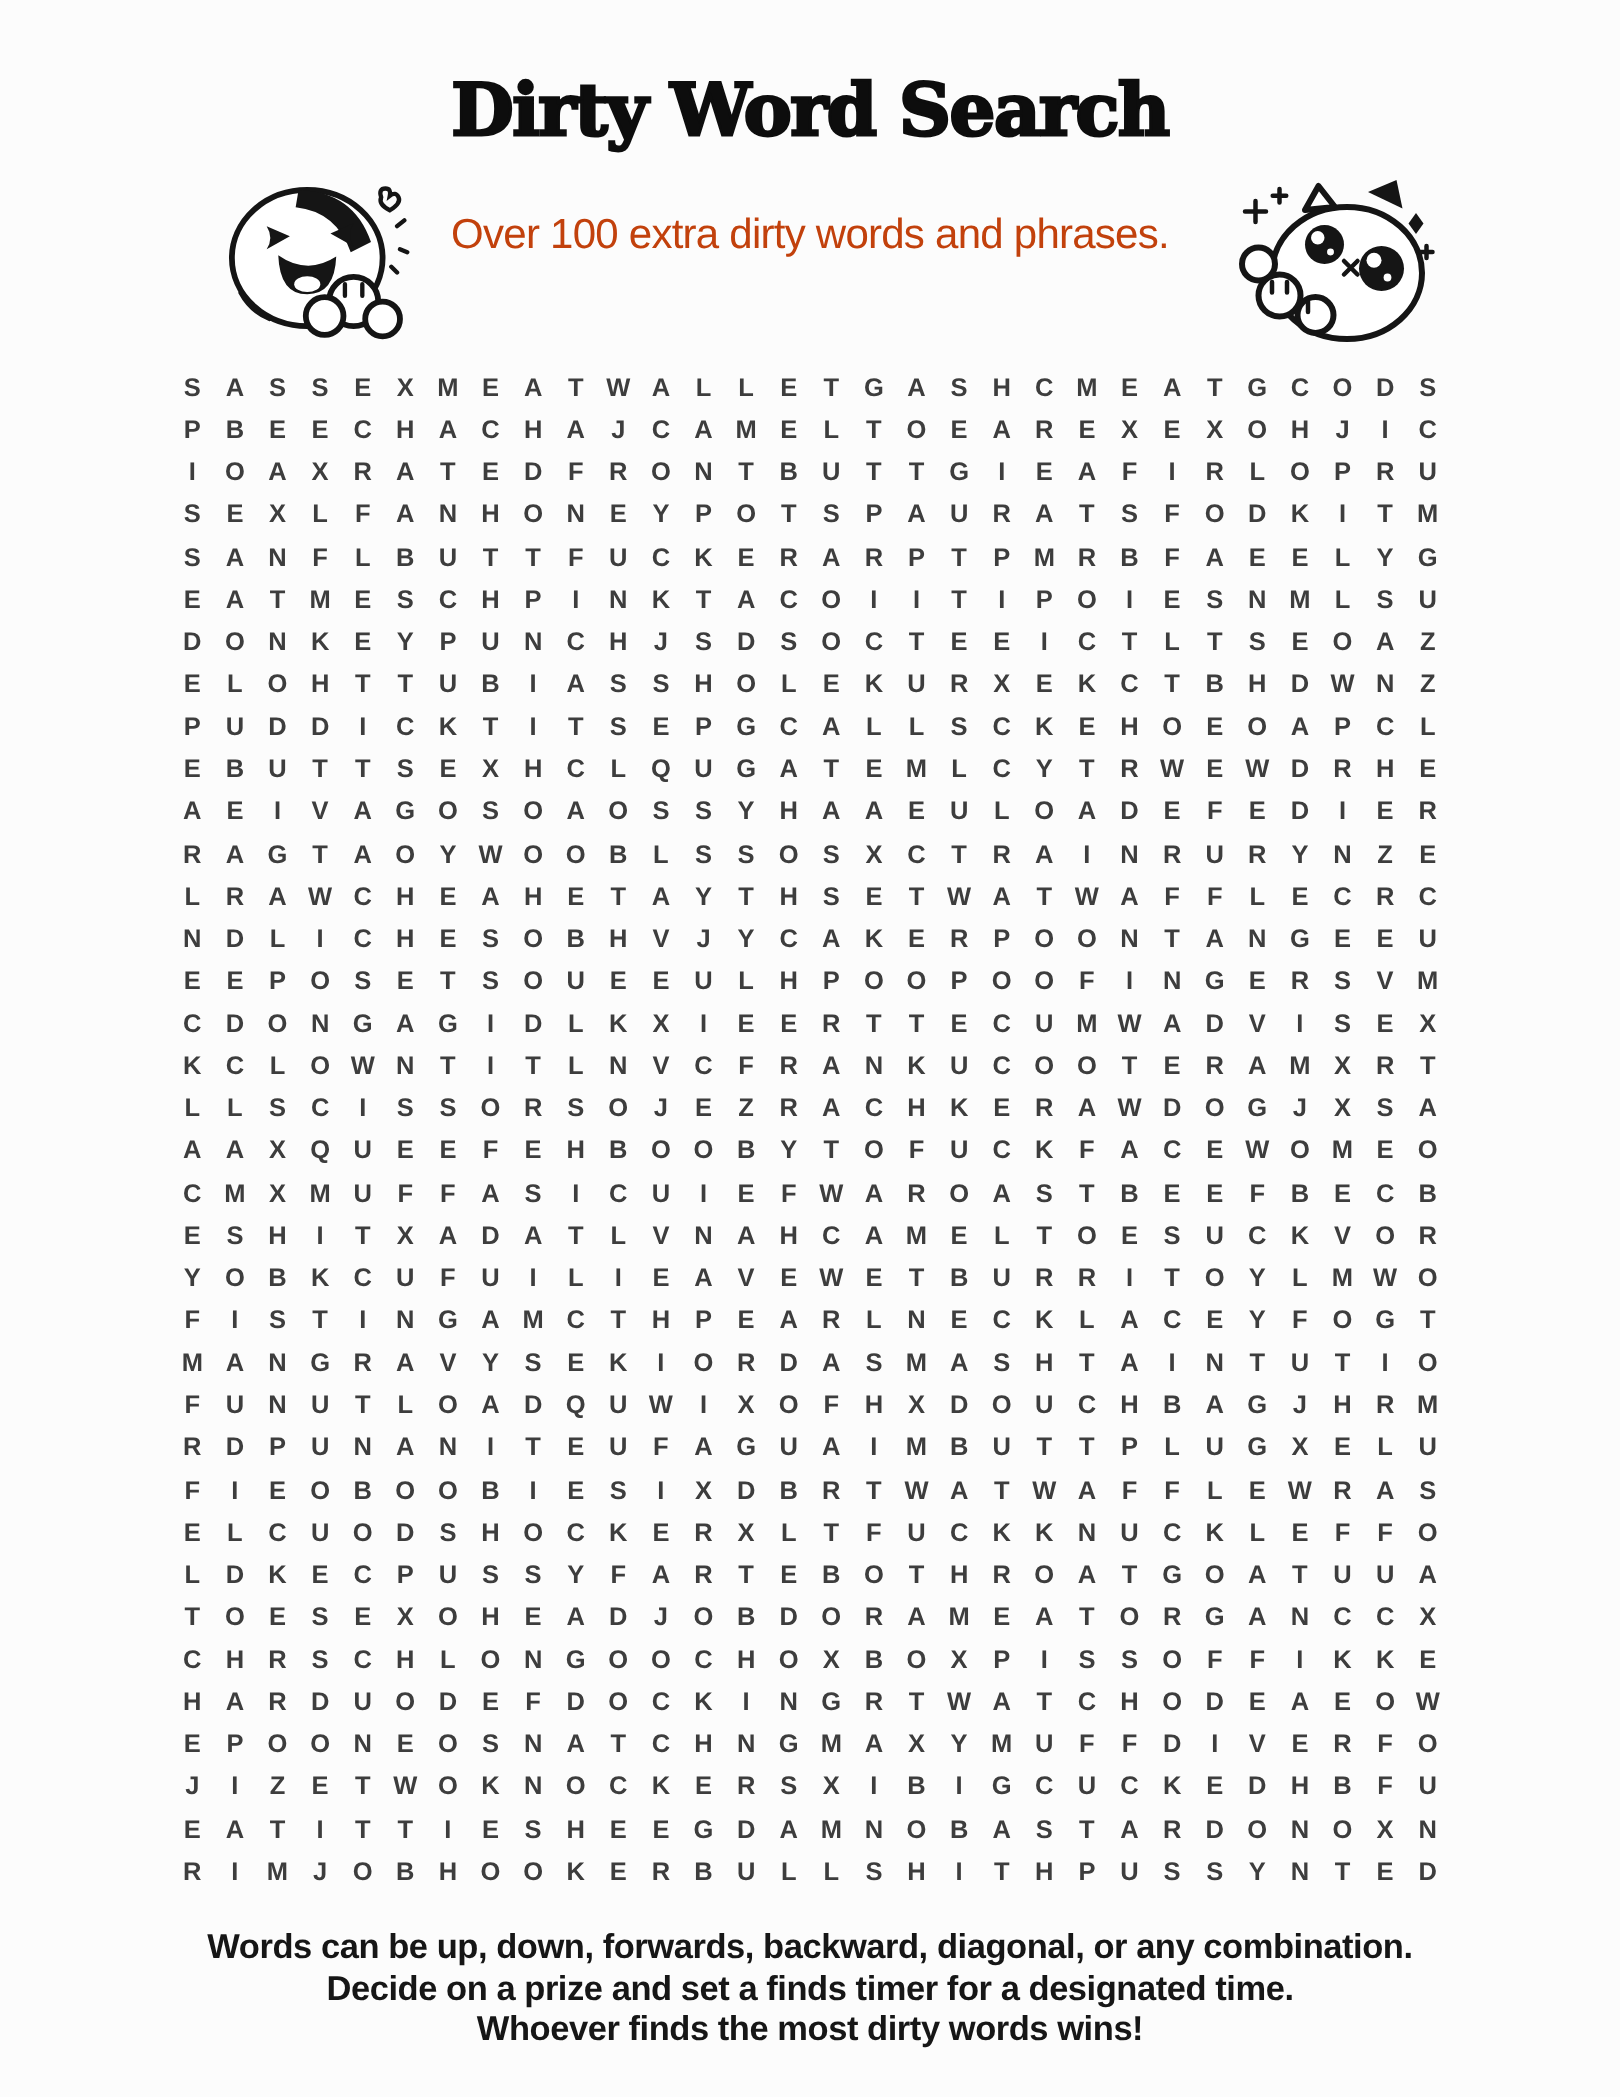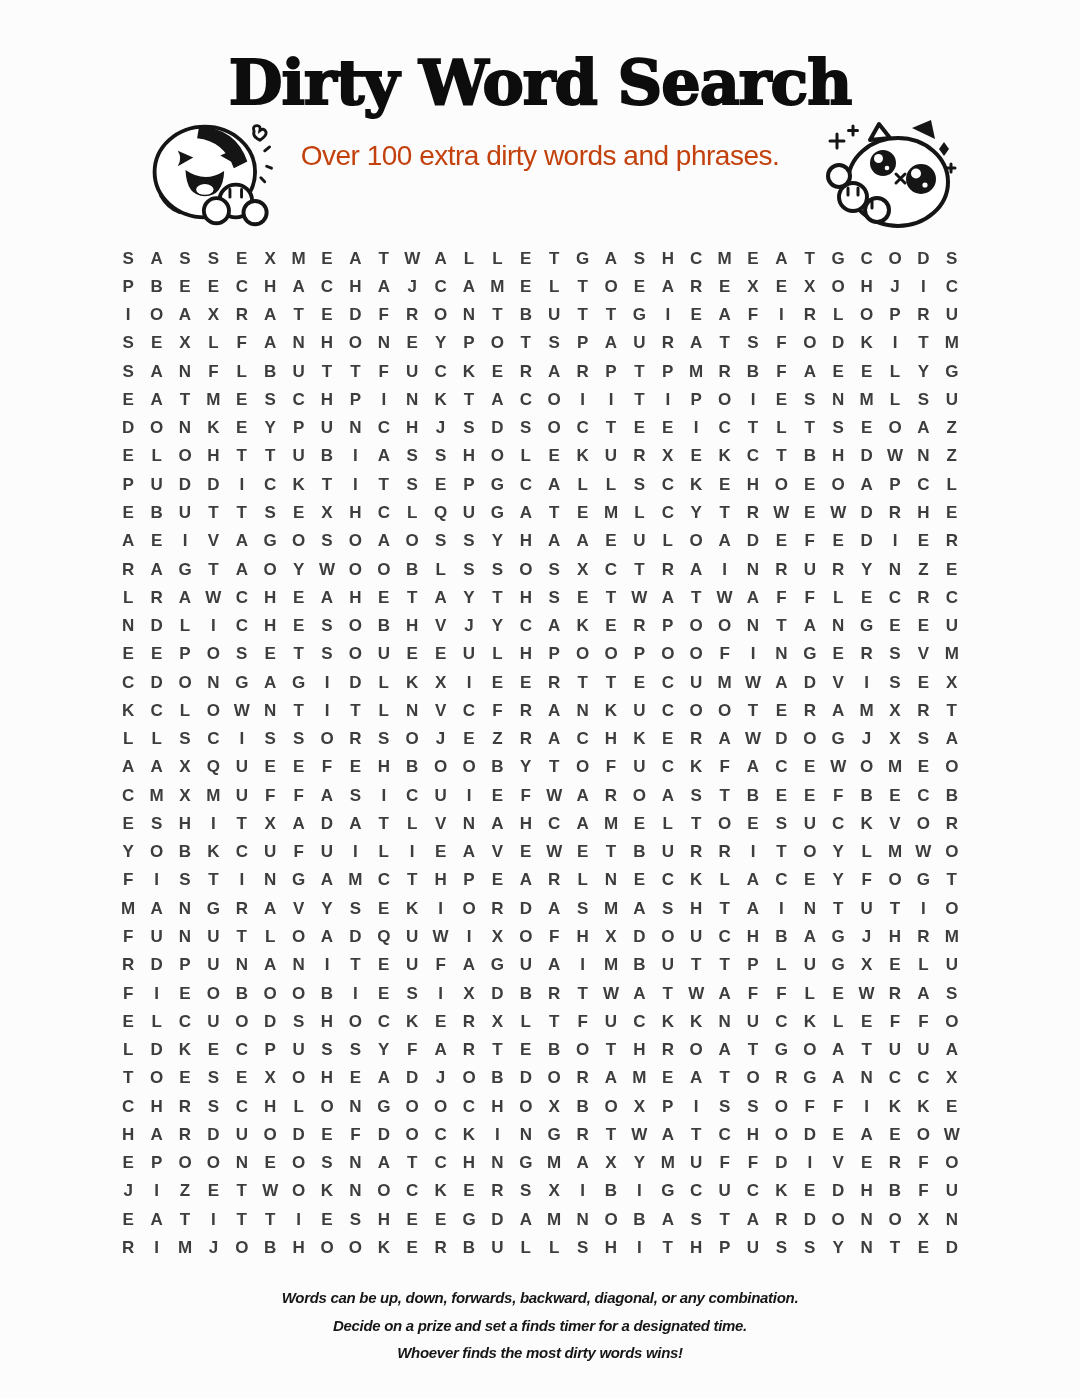--- a/index.html
+++ b/index.html
@@ -13,21 +13,21 @@
     font-family:"Liberation Sans", sans-serif;
     overflow:hidden;
   }
   
   .title{
     position:absolute;
     top:46px; left:0; width:100%;
     text-align:center;
     font-family:"DejaVu Serif", serif;
     font-weight:900;
-    font-size:62px;
+    font-size:48px;
     letter-spacing:-1px;
     color:#0d0d0d;
     -webkit-text-stroke:2px #0d0d0d;
   }
   .subtitle{
     position:absolute;
     top:140px; left:0; width:100%;
     text-align:center;
     font-size:28px;
     font-weight:400;
@@ -55,26 +55,25 @@
     font-size:17px;
     font-weight:700;
     color:#3d3d3d;
     line-height:1;
   }
   
   .footer{
     position:absolute;
     top:1284px; left:0; width:100%;
     text-align:center;
-    font-size:15px;
+    font-size:23px;
     font-weight:700;
     letter-spacing:-0.3px;
     color:#161616;
     line-height:27.5px;
-    font-style:italic;
   }
   svg .ink{stroke:#151515; stroke-width:4; fill:#ffffff; stroke-linecap:round; stroke-linejoin:round;}
   svg .solid{fill:#151515; stroke:none;}
   svg .thin{stroke:#151515; stroke-width:3; fill:none; stroke-linecap:round;}
 </style>
 </head>
 <body>
 
 <div class="page">
 

